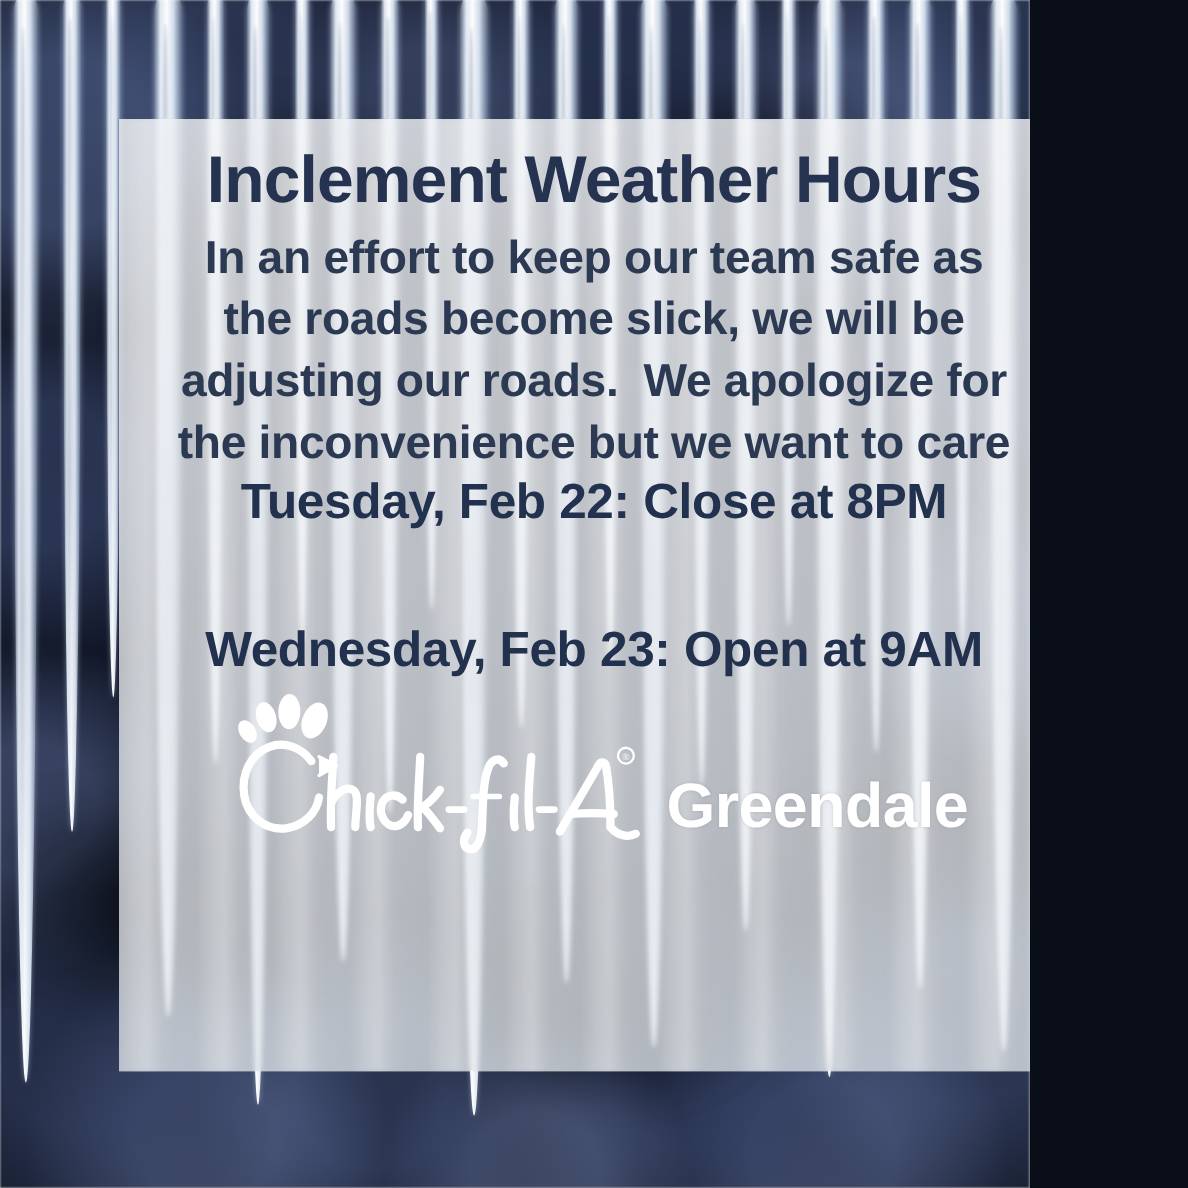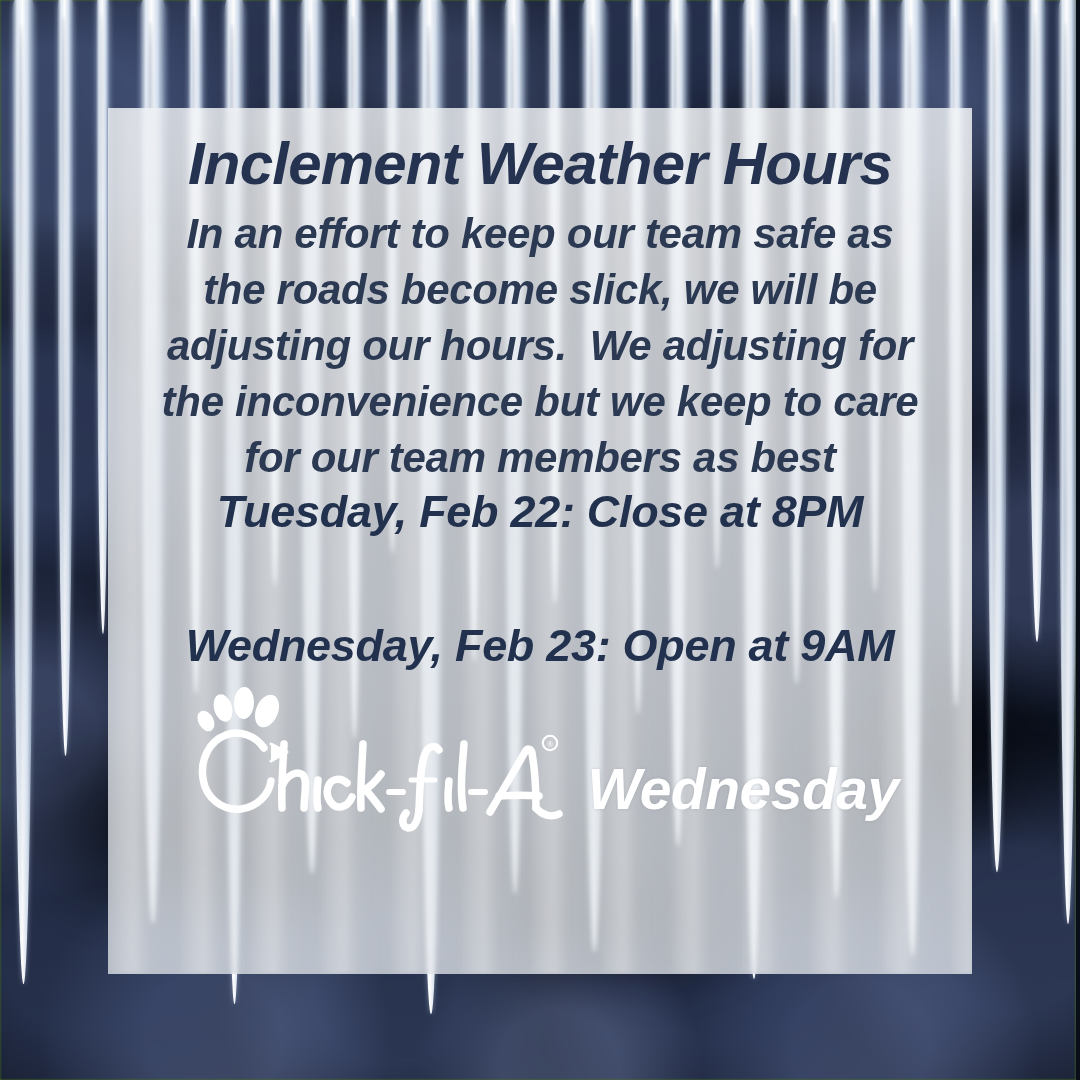--- a/index.html
+++ b/index.html
@@ -2,26 +2,25 @@
 <html><head>
 <meta charset="utf-8">
 <style>
   html, body {
     margin: 0;
     padding: 0;
     background: #0a0e18;
   }
   #poster {
     position: relative;
-    width: 1076px;
+    width: 936px;
     height: 1080px;
     overflow: hidden;
     font-family: "Liberation Sans", sans-serif;
-    background: #4d7c0f;
-    font-style: italic;
+    background: #e5e5e5;
   }
 
   
   .bg-base {
     position: absolute;
     inset: 0;
     background:
       radial-gradient(circle at 6% 12%,  rgba(86,104,150,0.55) 0 6%,  rgba(0,0,0,0) 14%),
       radial-gradient(circle at 22% 6%,  rgba(58,72,110,0.50) 0 5%,   rgba(0,0,0,0) 13%),
       radial-gradient(circle at 42% 9%,  rgba(96,114,160,0.40) 0 5%,  rgba(0,0,0,0) 12%),
@@ -215,23 +214,22 @@
   <div id="card">
     <div class="veil"></div>
 
     <div class="content">
 
       <h1 class="headline">Inclement Weather Hours</h1>
 
       <div class="body-block" id="message-body">
           <span class="ln">In an effort to keep our team safe as</span>
           <span class="ln">the roads become slick, we will be</span>
-          <span class="ln">adjusting our hours.  We adjusting for</span>
-          <span class="ln">the inconvenience but we keep to care</span>
-          <span class="ln">for our team members as best</span>
+          <span class="ln">adjusting our roads.  We apologize for</span>
+          <span class="ln">the inconvenience but we want to care</span>
         </div>
 
       <div class="hours first">Tuesday, Feb 22: Close at 8PM</div>
 
       <div class="hours second">Wednesday, Feb 23: Open at 9AM</div>
 
       <div class="logo-row">
 
         <svg class="cfa-mark" width="400" height="150" viewBox="0 0 400 150" aria-hidden="true">
           <g fill="#ffffff">
@@ -273,18 +271,18 @@
                      C348 88 349 108 349 126"></path>
             <path d="M312 114 C326 113 340 113 352 114"></path>
             <path d="M349 126 C355 133 364 136 372 132"></path>
           </g>
           <g>
             <circle cx="363" cy="61" r="7.2" fill="none" stroke="#ffffff" stroke-width="2.1"></circle>
             <text x="363" y="65" fill="#ffffff" font-size="9" font-family="'Liberation Serif', serif" text-anchor="middle">®</text>
           </g>
         </svg>
 
-        <span class="store-name">Wednesday</span>
+        <span class="store-name">Greendale</span>
       </div>
 
     </div>
   </div>
 </div>
 
 </body></html>

